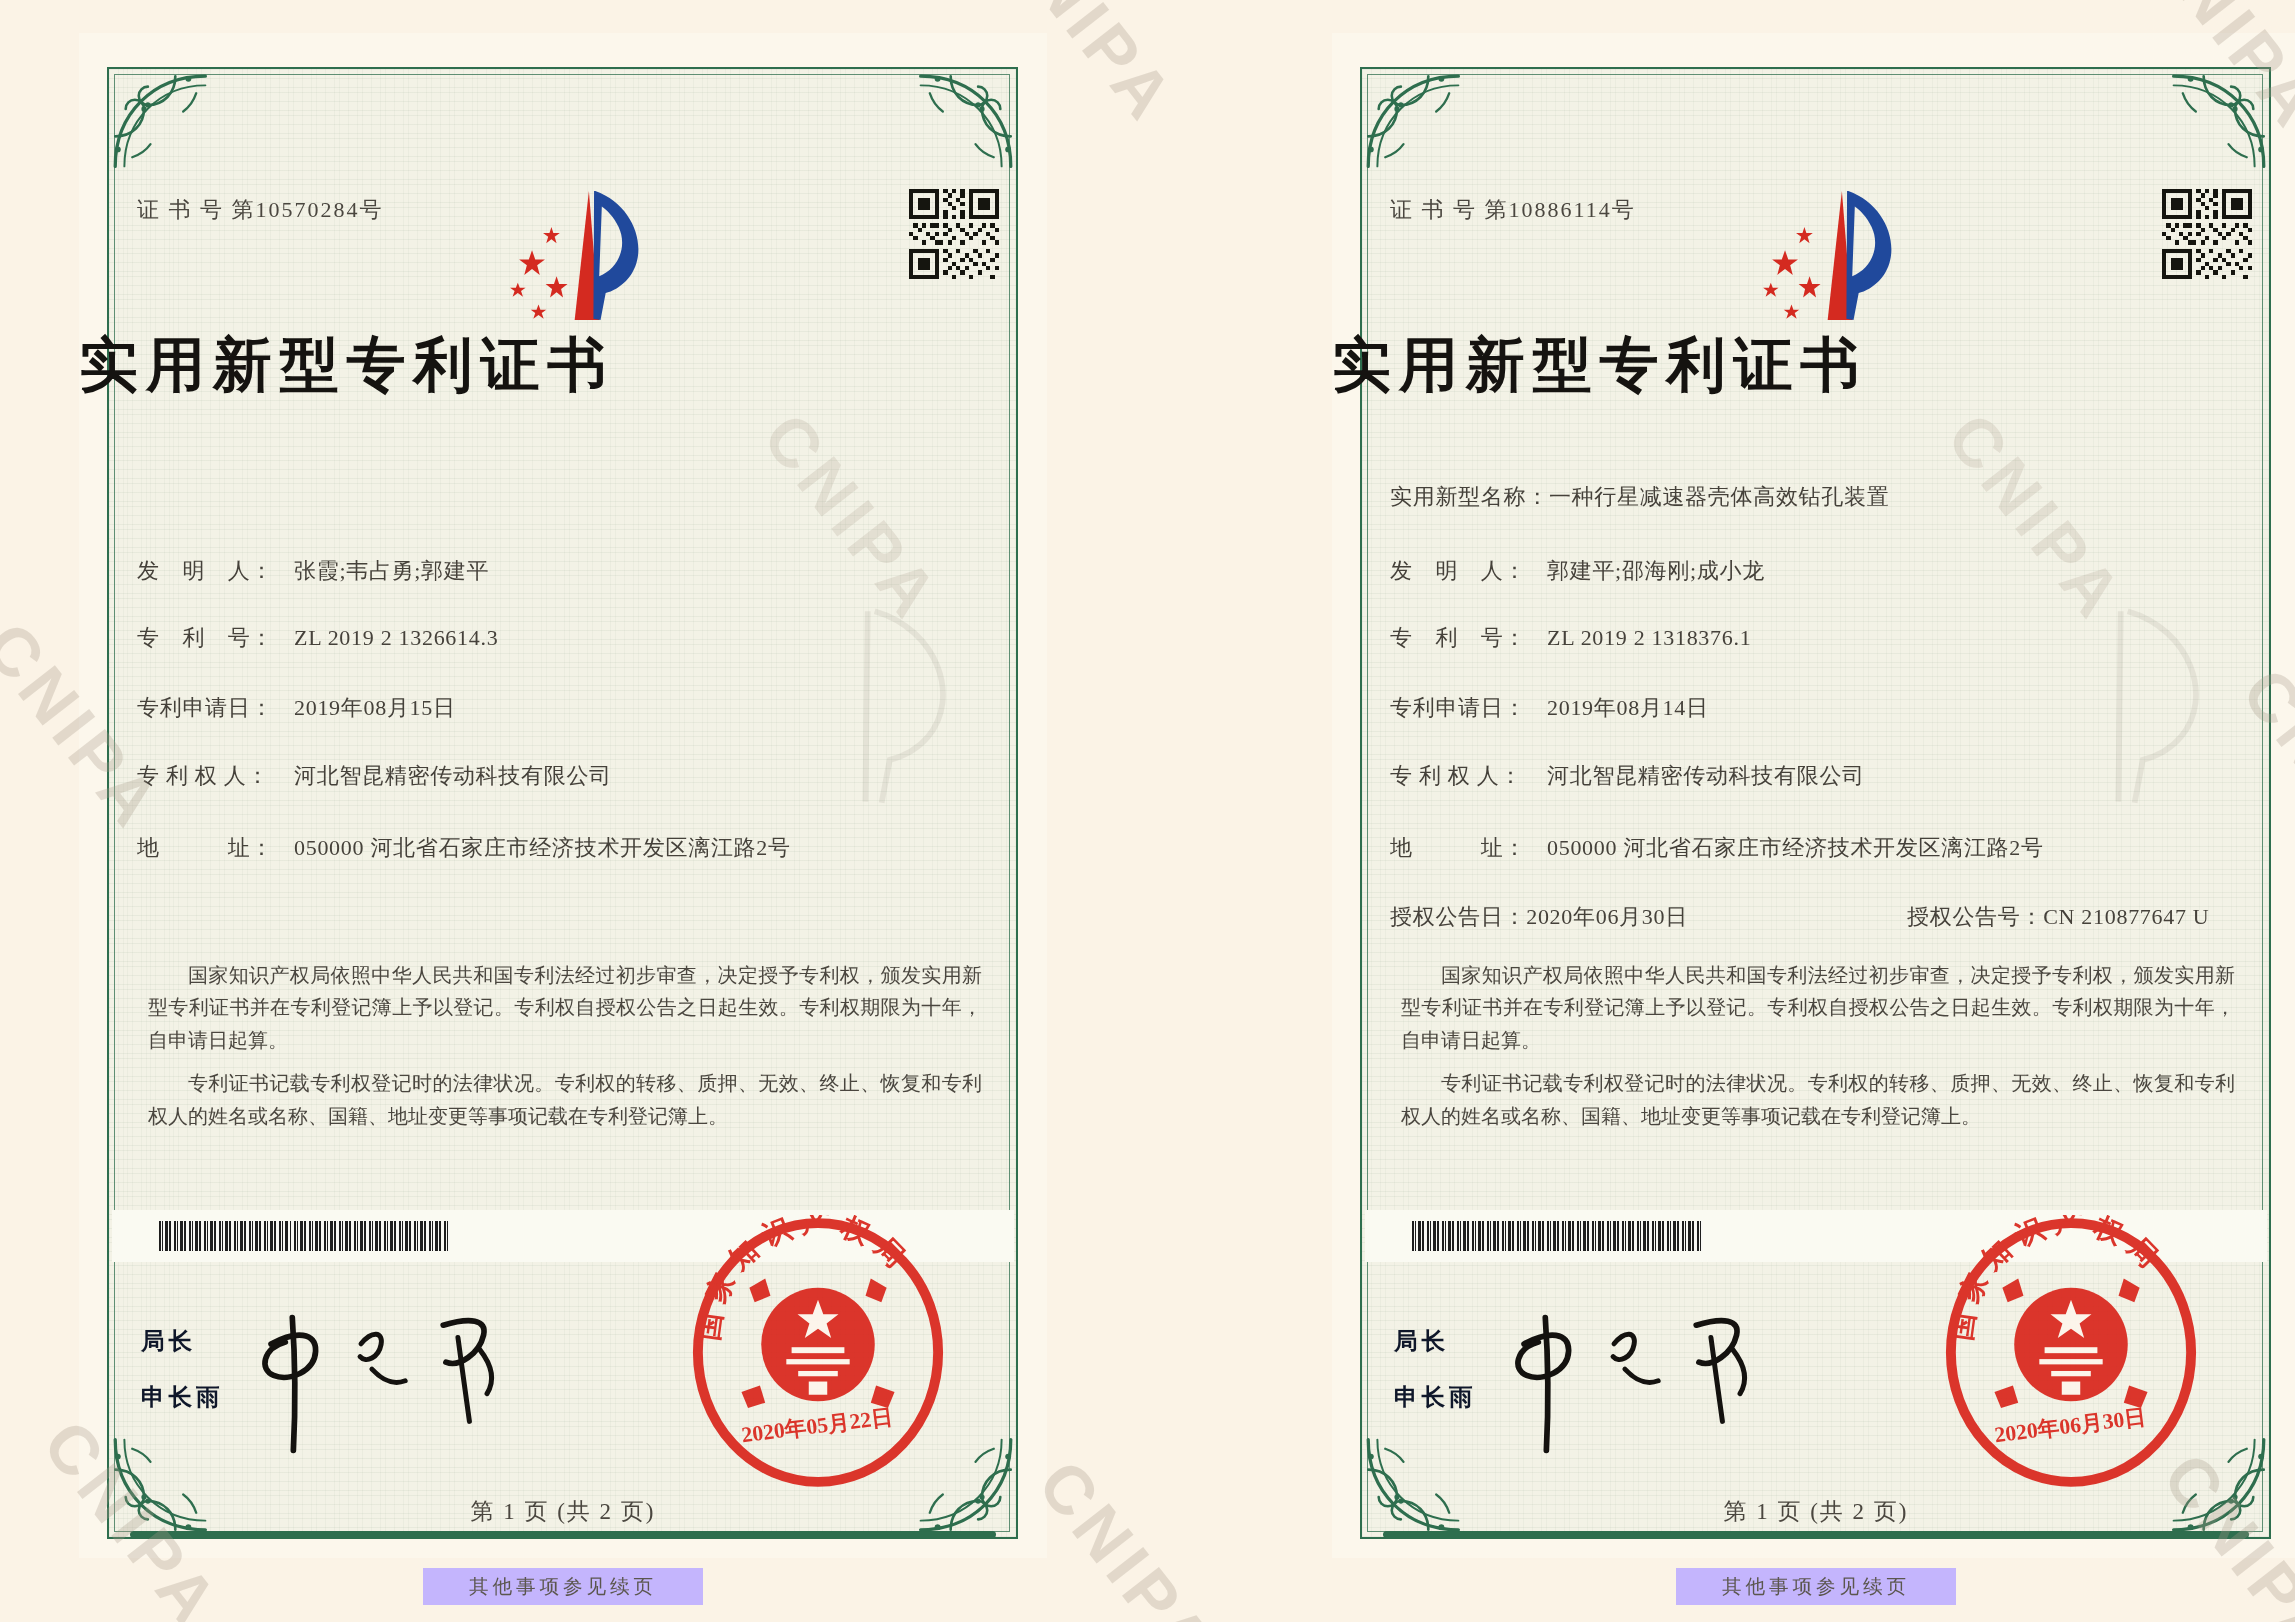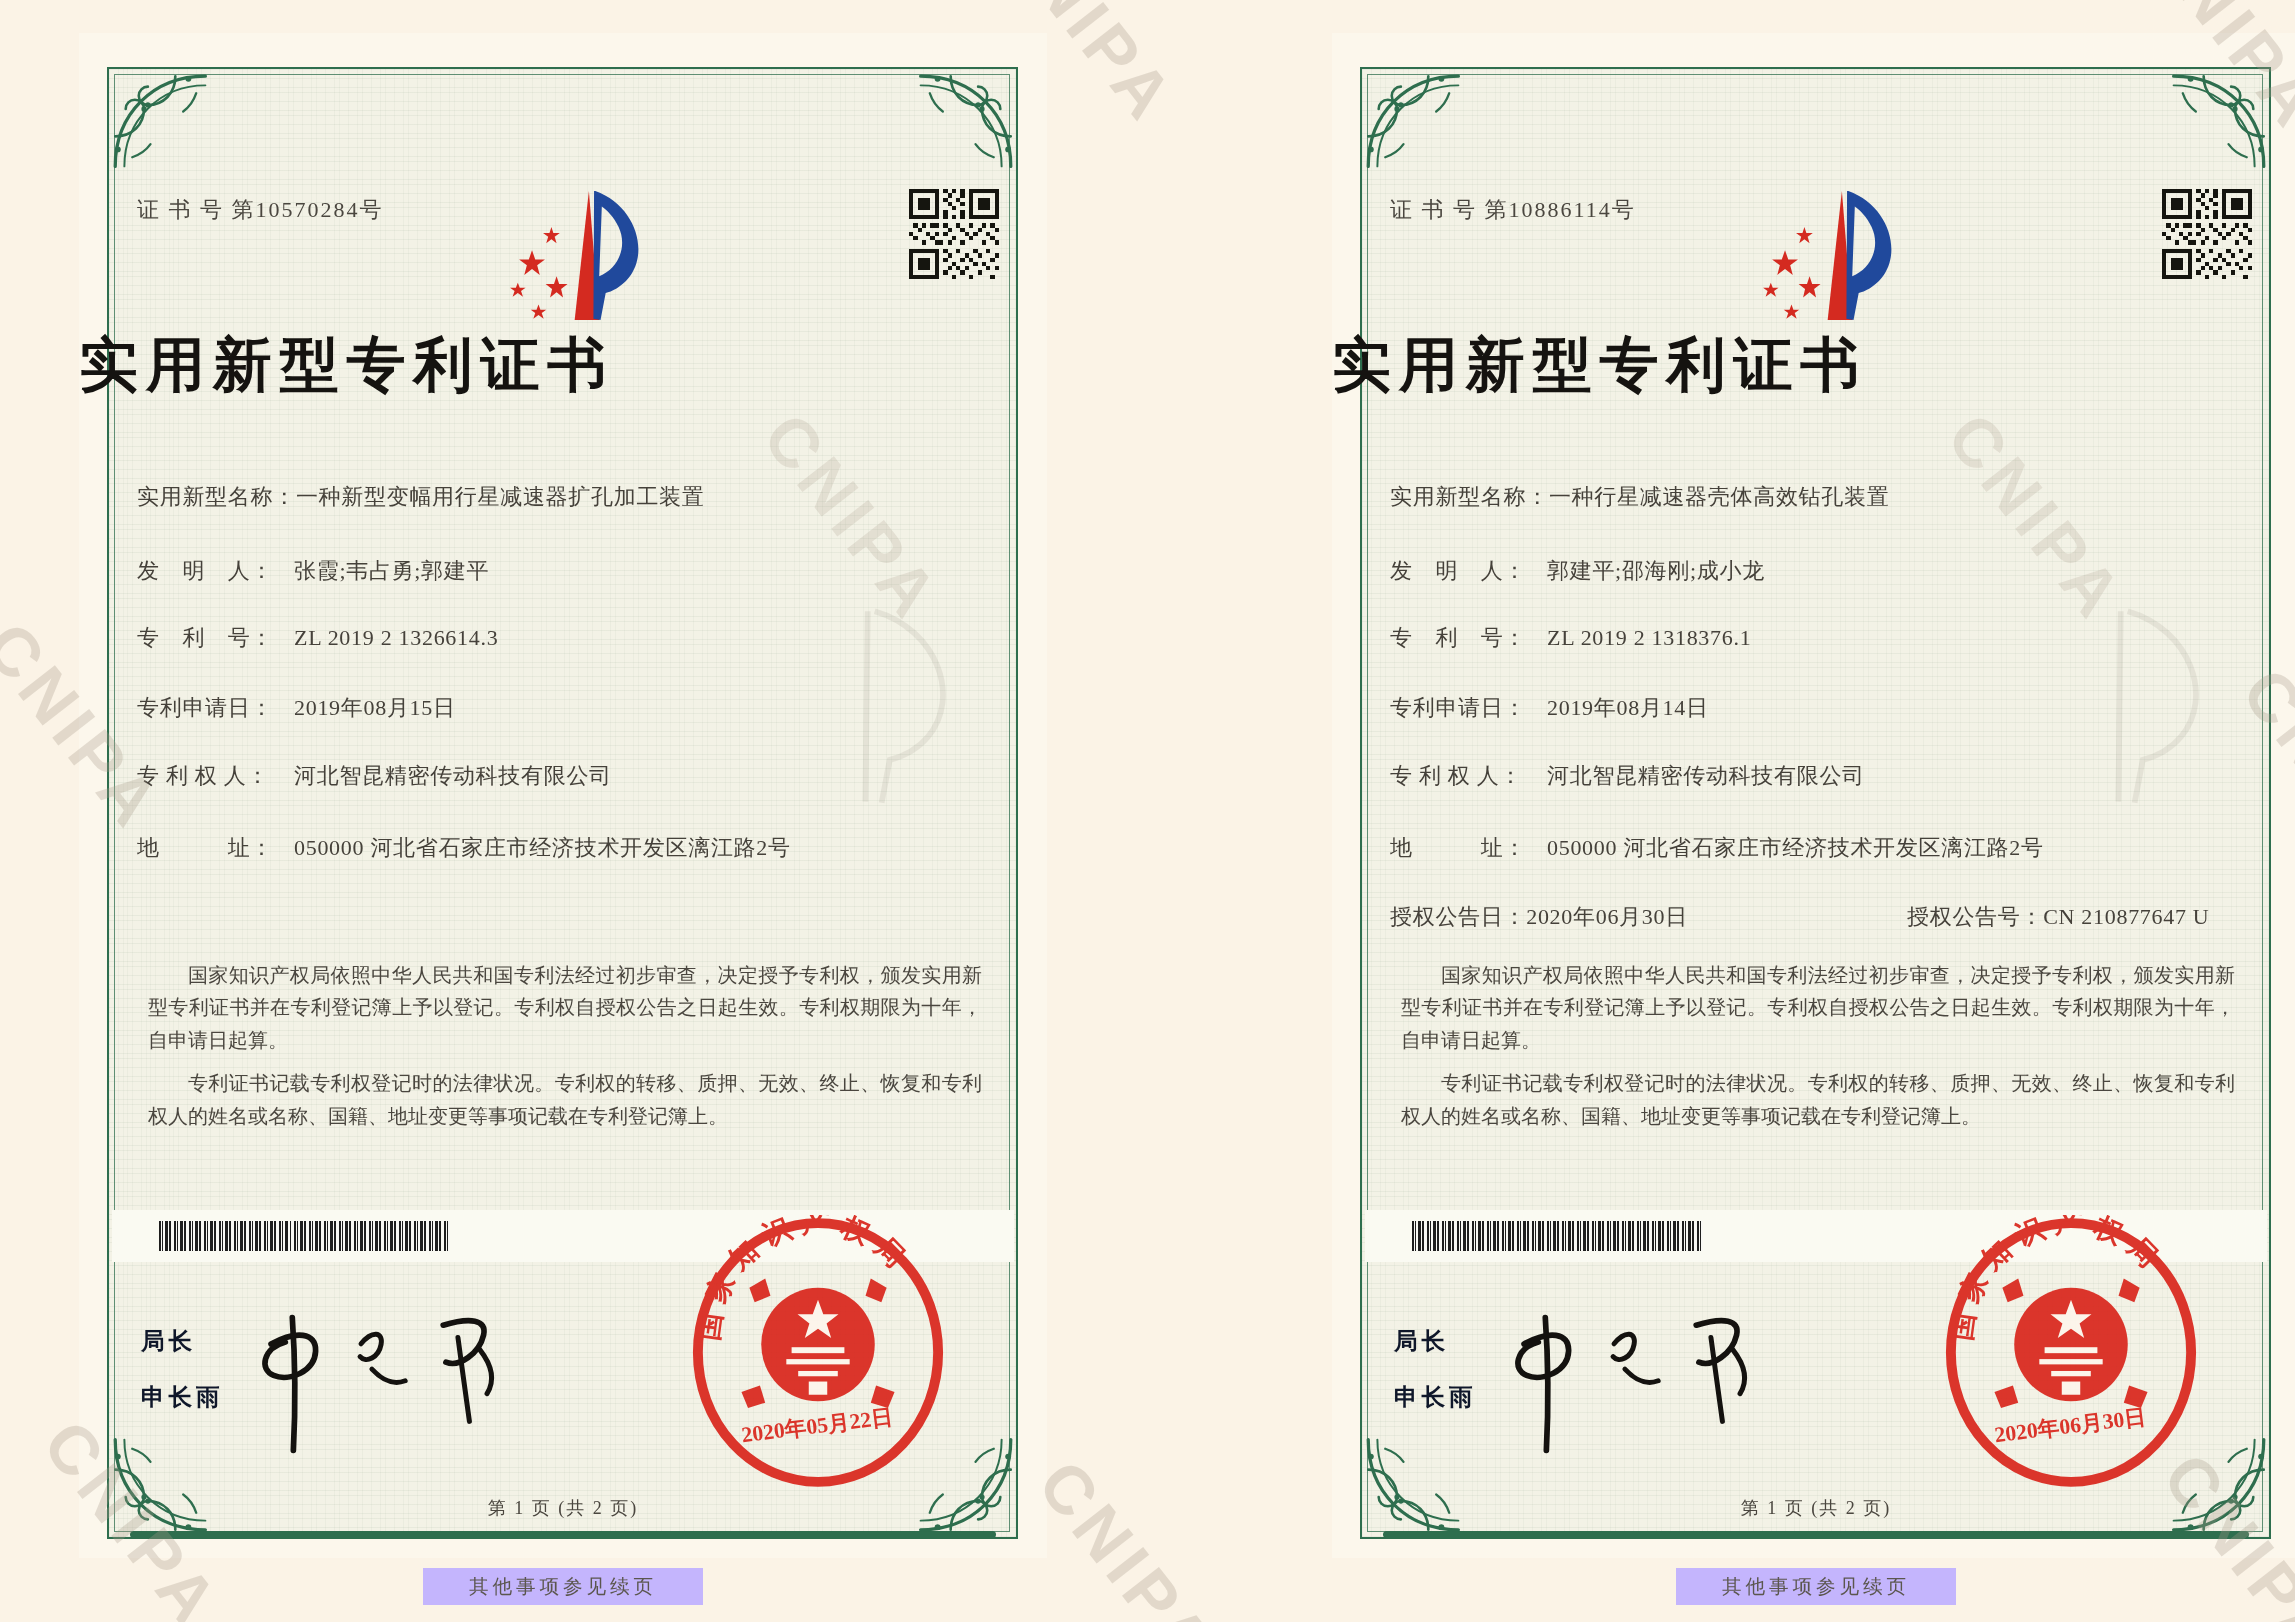--- a/index.html
+++ b/index.html
@@ -92,21 +92,21 @@
   }
   .officer{
     position:absolute;left:62px;top:1292px;
     font-size:23.6px;font-weight:bold;color:#0f172a;letter-spacing:3.9px;
   }
   .officer .officer-name{display:block;margin-top:24px;}
   .signature{position:absolute;left:147px;top:1266px;width:301px;height:157px;transform:rotate(-2deg);}
   .seal{position:absolute;left:607px;top:1182px;width:264px;height:275px;opacity:0.92;}
   .page-no{
     position:absolute;left:0;top:1463px;width:100%;text-align:center;
-    font-size:18px;color:#4a463f;letter-spacing:2px;
+    font-size:23px;color:#4a463f;letter-spacing:2px;
   }
   .footer-note{
     position:absolute;left:0;top:1535px;width:100%;text-align:center;
   }
   .footer-note span{
     display:inline-block;background:#c4b5fd;padding:5.2px 46px;
     font-size:19.6px;color:#5b564e;letter-spacing:3.9px;
   }
   .ghost-p{position:absolute;left:726px;top:556px;width:209px;height:236px;opacity:0.10;z-index:0;}
 </style>
@@ -220,23 +220,20 @@
 
   <div class="cert-no">证 书 号 第10570284号</div>
   <svg class="logo" viewBox="0 0 240 212">
       <use href="#cnipa-logo-g"></use>
     </svg>
   <svg class="qr" viewBox="0 0 21 21">
       <use href="#qr-g"></use>
     </svg>
   <div class="title">实用新型专利证书</div>
 
-  <div class="frow r-name">
-    <span class="lbl">实用新型名称：</span><span>一种新型变幅用行星减速器扩孔加工装置</span>
-  </div>
   <div class="frow r-inv">
     <span class="lbl">发　明　人：</span><span>张霞;韦占勇;郭建平</span>
   </div>
   <div class="frow r-pat">
     <span class="lbl">专　利　号：</span><span>ZL 2019 2 1326614.3</span>
   </div>
   <div class="frow r-fil">
     <span class="lbl">专利申请日：</span><span>2019年08月15日</span>
   </div>
   <div class="frow r-own">

